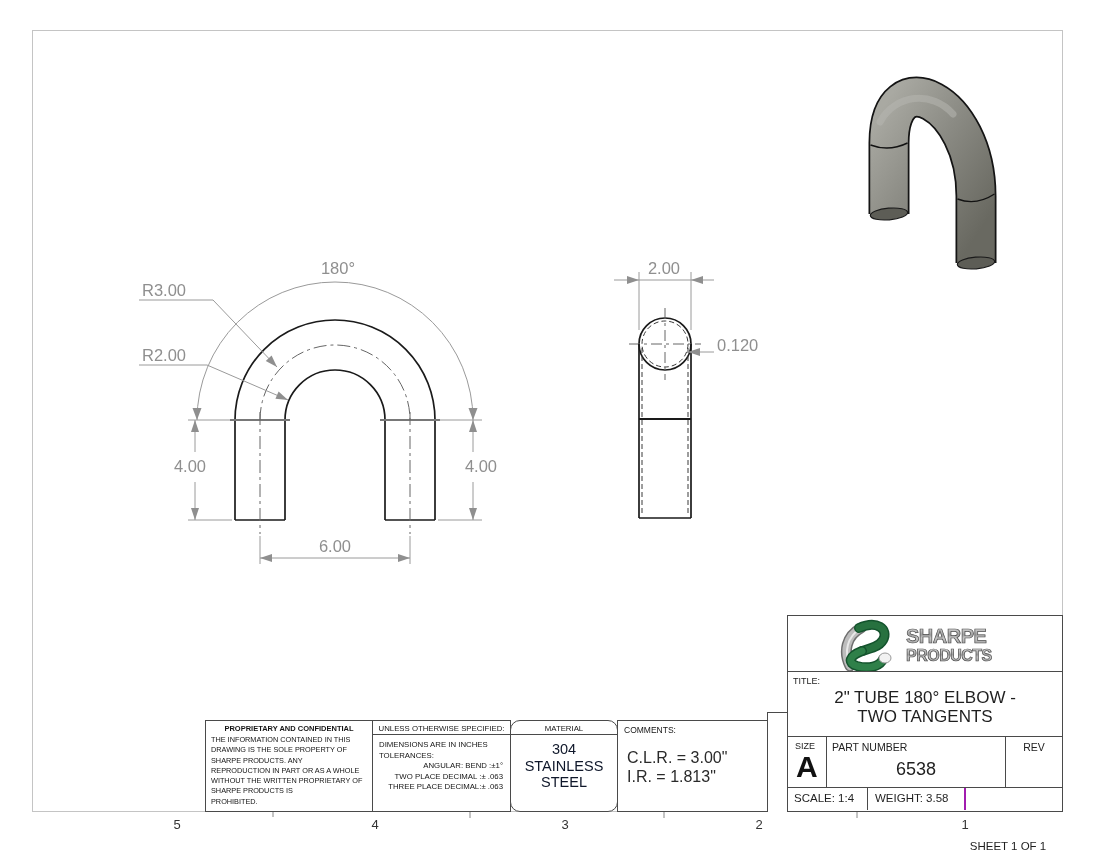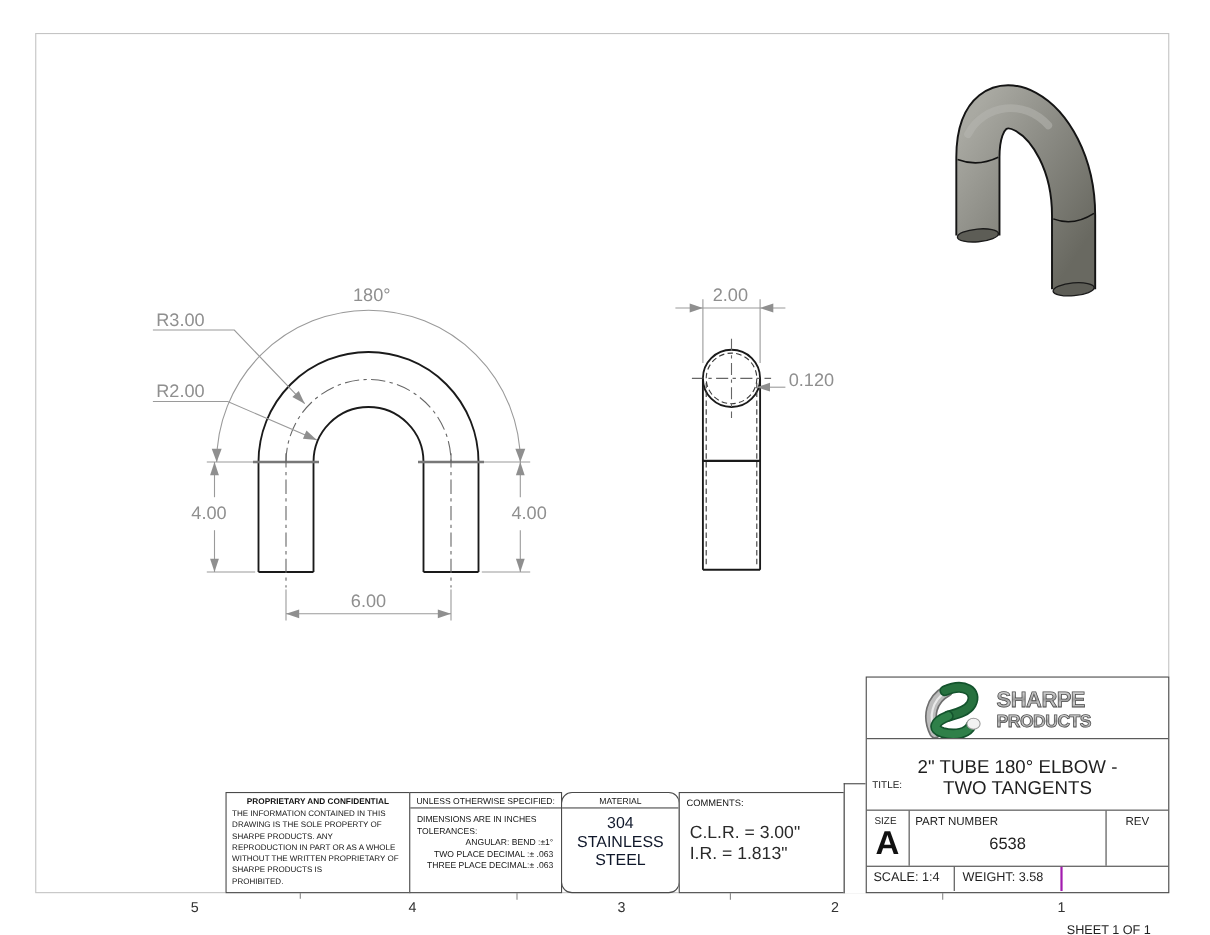--- a/index.html
+++ b/index.html
@@ -240,35 +240,35 @@
           <path d="M 74,35 C 61,40 59,47 69,50 C 80,53 92,51 95,43" fill="none" stroke="#14532d" stroke-width="10" stroke-linecap="round"></path>
           <path d="M 74,35 C 61,40 59,47 69,50 C 80,53 92,51 95,43" fill="none" stroke="#2f8049" stroke-width="7" stroke-linecap="round"></path>
           <ellipse cx="97" cy="42" rx="6" ry="5" fill="#f2f2f2" stroke="#9a9a9a" stroke-width="1"></ellipse>
         </g>
         <text x="118" y="27" font-size="20" font-weight="bold" letter-spacing="-0.5" fill="url(#chrome)" stroke="#4a4a4a" stroke-width="0.7">SHARPE</text>
         <text x="118" y="45" font-size="16" font-weight="bold" letter-spacing="-0.5" fill="url(#chrome)" stroke="#4a4a4a" stroke-width="0.7">PRODUCTS</text>
       </svg>
     </div>
 
     <div class="tb-row" style="height:65px;border-bottom:1px solid #4a4a4a;">
-      <div class="tb-label" style="position:absolute;left:5px;top:4px;margin-top:32px;">TITLE:</div>
+      <div class="tb-label" style="position:absolute;left:5px;top:4px;">TITLE:</div>
       <div style="position:absolute;left:0;right:0;top:16px;text-align:center;font-size:17px;line-height:19px;color:#1f1f1f;">
         <div>2" TUBE 180° ELBOW -</div>
         <div>TWO TANGENTS</div>
       </div>
     </div>
 
     <div class="tb-row" style="height:51px;border-bottom:1px solid #4a4a4a;">
       <div class="cell" style="left:0;width:39px;border-right:1px solid #4a4a4a;">
         <div class="tb-label" style="position:absolute;left:7px;top:4px;">SIZE</div>
         <div style="position:absolute;left:8px;top:13px;font-size:30px;font-weight:bold;color:#111;">A</div>
       </div>
       <div class="cell" style="left:39px;width:179px;border-right:1px solid #4a4a4a;">
         <div class="tb-label" style="position:absolute;left:5px;top:4px;font-size:10.5px;">PART NUMBER</div>
-        <div style="position:absolute;left:0;right:0;top:22px;text-align:center;font-size:15px;color:#1f1f1f;">6538</div>
+        <div style="position:absolute;left:0;right:0;top:22px;text-align:center;font-size:18px;color:#1f1f1f;">6538</div>
       </div>
       <div class="cell" style="left:218px;right:0;">
         <div class="tb-label" style="position:absolute;left:0;right:0;top:4px;text-align:center;font-size:10.5px;">REV</div>
       </div>
     </div>
 
     <div class="tb-row" style="height:22px;">
       <div class="cell" style="left:0;width:80px;border-right:1px solid #4a4a4a;">
         <div style="position:absolute;left:6px;top:4px;font-size:11.5px;color:#1f1f1f;">SCALE: 1:4</div>
       </div>

